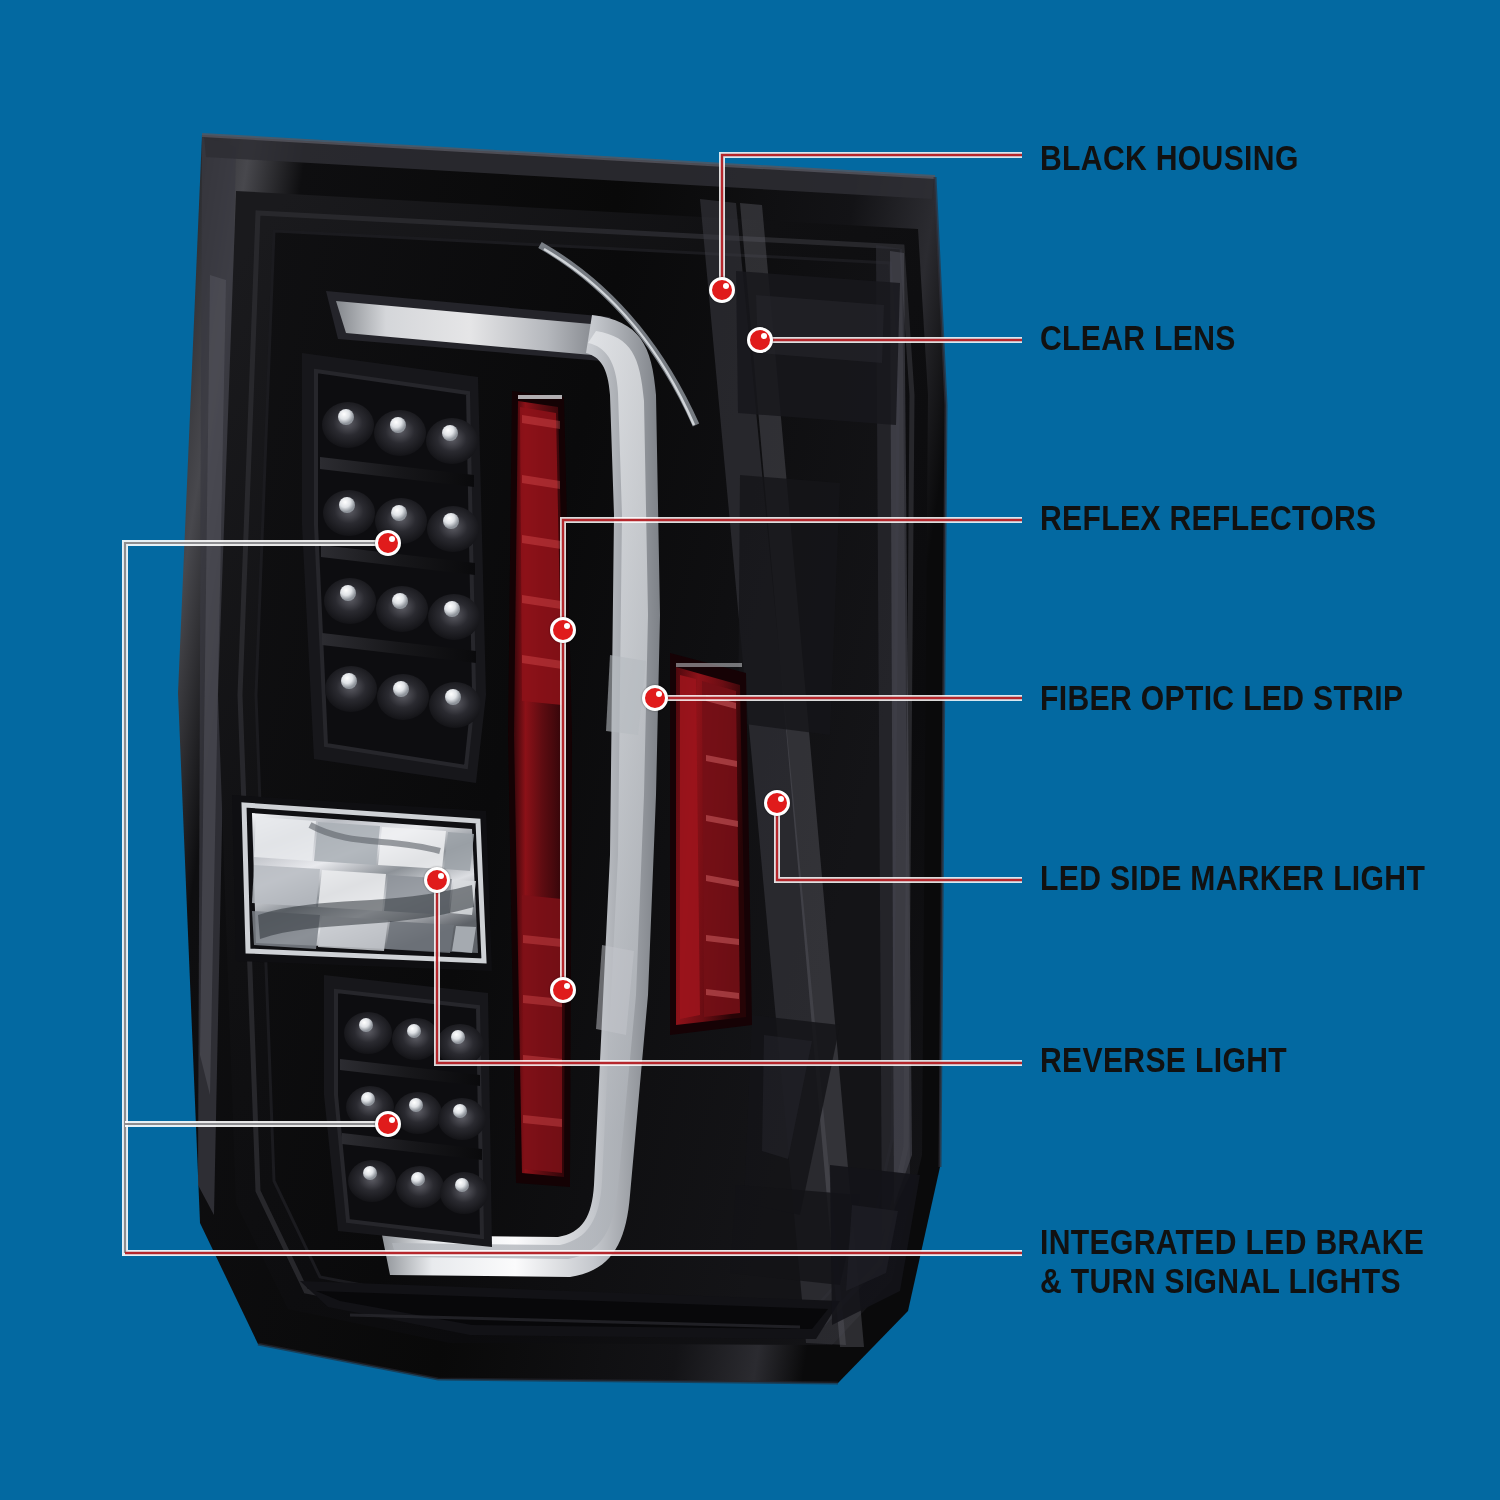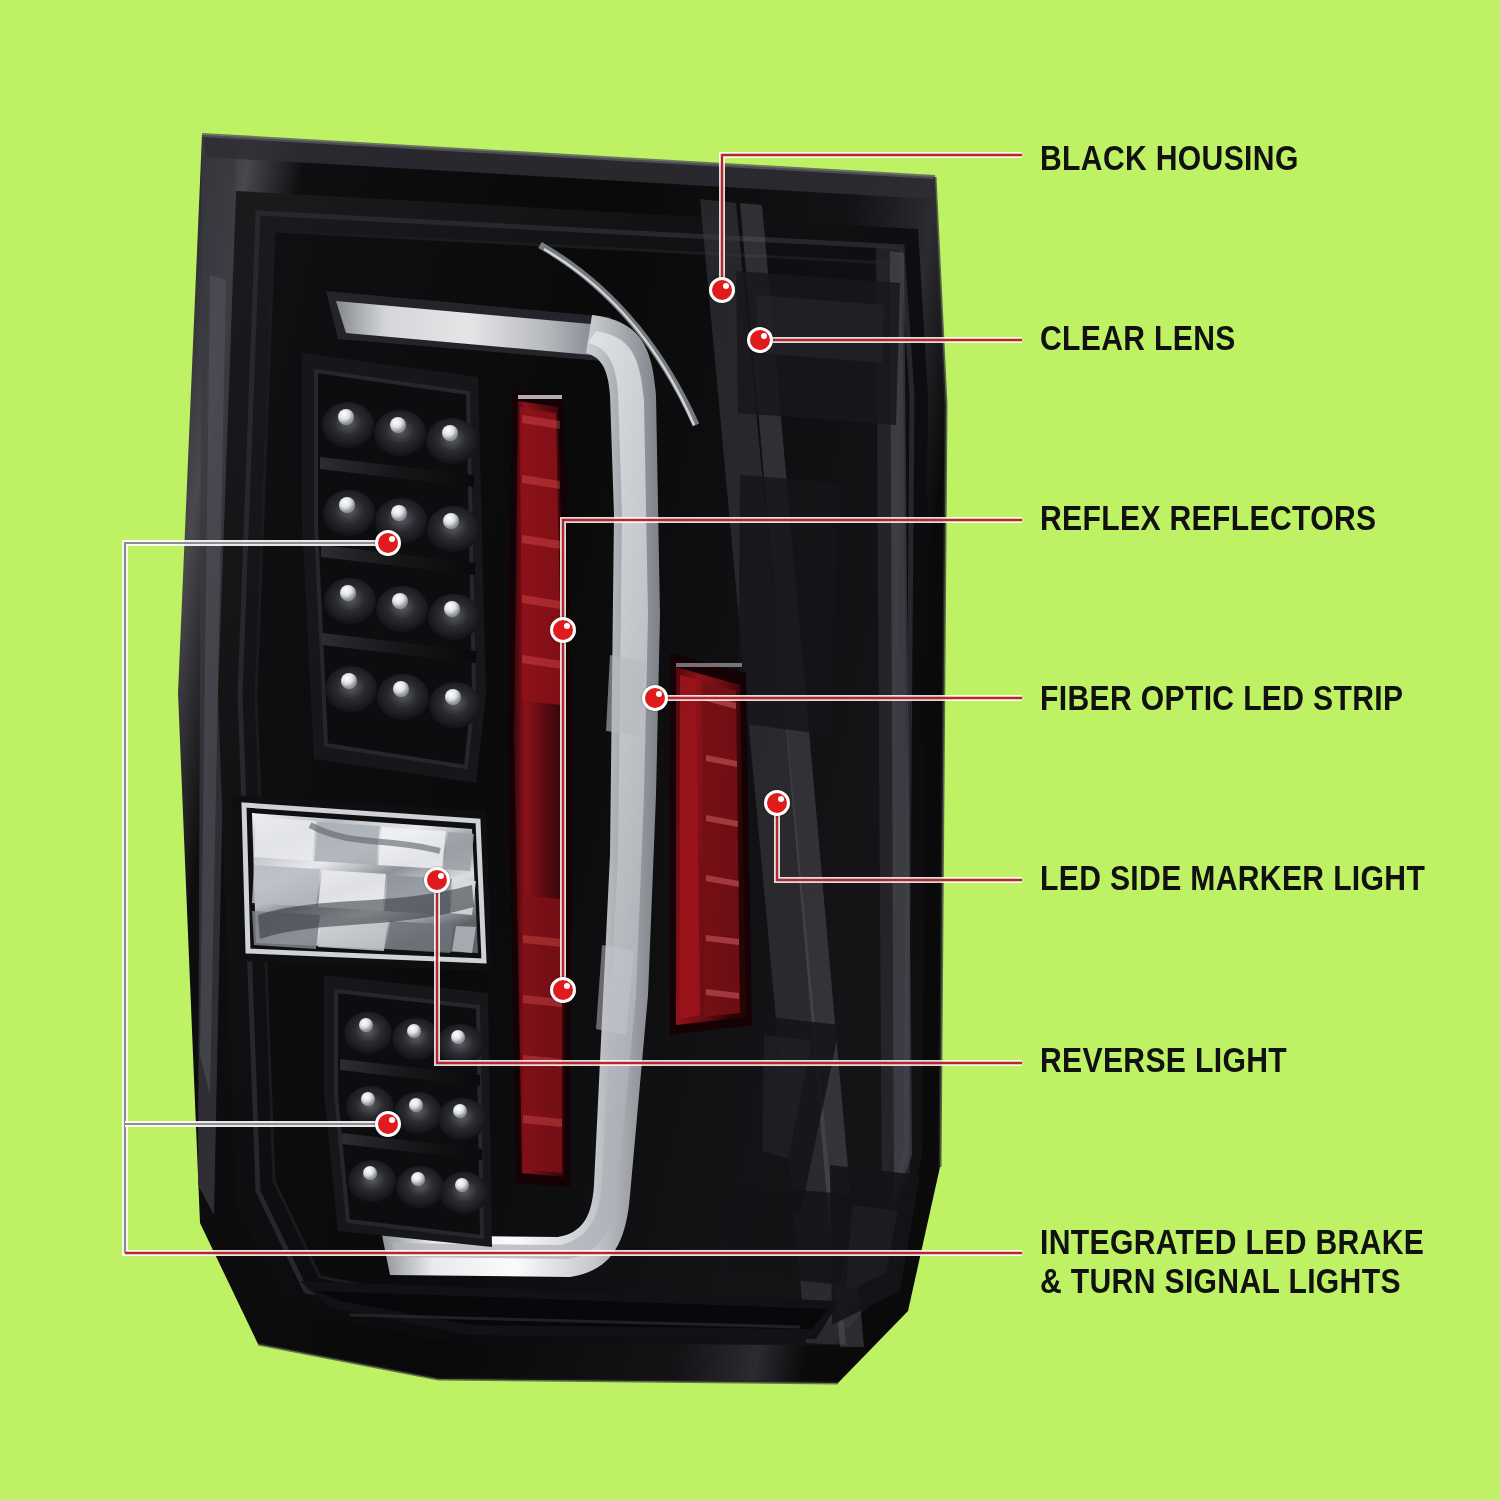--- a/index.html
+++ b/index.html
@@ -4,21 +4,21 @@
 <style>
   html, body {
     margin: 0;
     padding: 0;
     background: #ffffff;
   }
   #page {
     position: relative;
     width: 1500px;
     height: 1500px;
-    background: #bef264;
+    background: #0369a1;
     overflow: hidden;
     font-family: "Liberation Sans", sans-serif;
   }
 
   
   .callout-label {
     position: absolute;
     color: #111111;
     font-family: "Liberation Sans", sans-serif;
     font-weight: 700;

